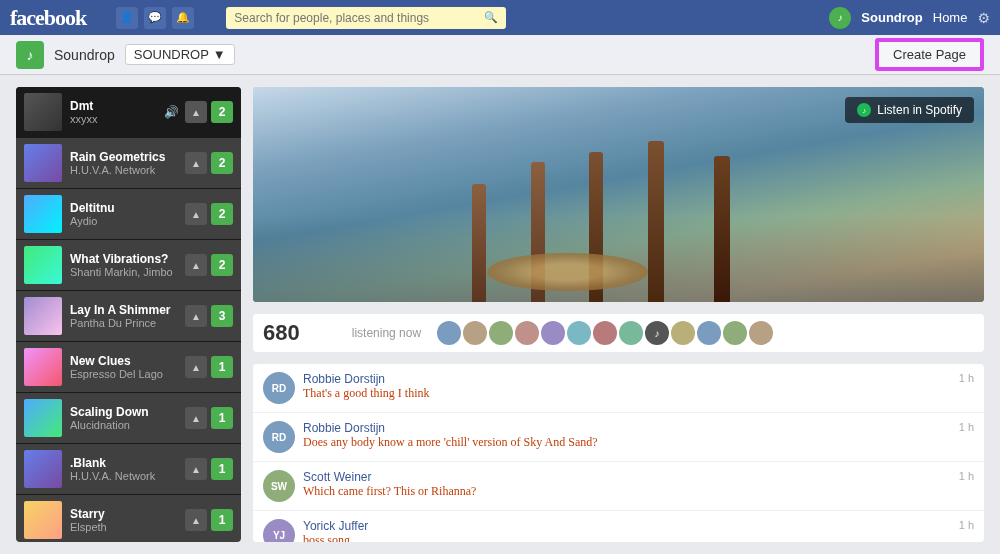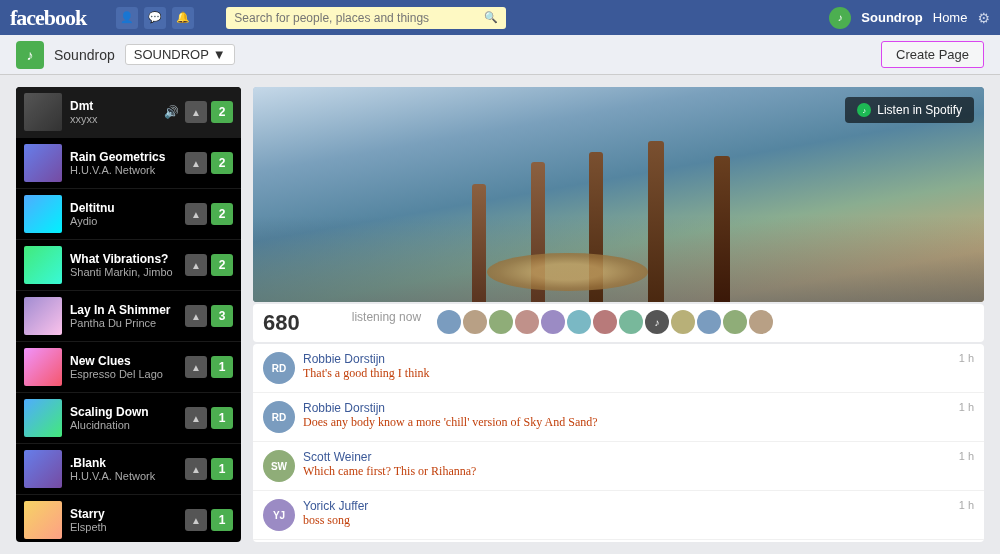--- a/index.html
+++ b/index.html
@@ -110,41 +110,41 @@
       border-radius: 3px;
       padding: 2px 8px;
       font-size: 13px;
       color: #333;
       cursor: pointer;
       display: flex; align-items: center; gap: 4px;
     }
     #create-page-btn {
       margin-left: auto;
       background: #f5f6f7;
-      border: 1px solid #d946ef;
+      border: 4px solid #d946ef;
       border-radius: 3px;
       padding: 5px 14px;
       font-size: 13px;
       color: #333;
       cursor: pointer;
     }
 
     
     #main-content {
       display: flex;
       background: #e9eaed;
       padding: 12px 16px;
       gap: 12px;
       height: calc(554px - 35px - 40px);
     }
 
     
     #playlist-panel {
       width: 225px;
-      background: #000000;
+      background: #404040;
       border-radius: 4px;
       overflow: hidden;
       flex-shrink: 0;
     }
 
     .playlist-item {
       display: flex;
       align-items: center;
       padding: 6px 8px;
       border-bottom: 1px solid #1a1a1a;
@@ -218,21 +218,21 @@
       color: #aaa;
       font-size: 12px;
       margin-right: 2px;
     }
 
     
     #right-panel {
       flex: 1;
       display: flex;
       flex-direction: column;
-      gap: 2px;
+      gap: 12px;
       min-width: 0;
     }
 
     
     #hero-image {
       width: 100%;
       height: 215px;
       border-radius: 4px;
       overflow: hidden;
       position: relative;
@@ -262,21 +262,21 @@
       width: 14px; height: 14px;
       background: #1DB954;
       border-radius: 50%;
       display: flex; align-items: center; justify-content: center;
       color: white; font-size: 7px;
     }
 
     
     #listeners-bar {
       display: flex;
-      align-items: flex-start;
+      align-items: center;
       background: white;
       border-radius: 4px;
       padding: 6px 10px;
       gap: 8px;
       flex-shrink: 0;
     }
     #listener-count {
       font-size: 22px;
       font-weight: bold;
       color: #333;

